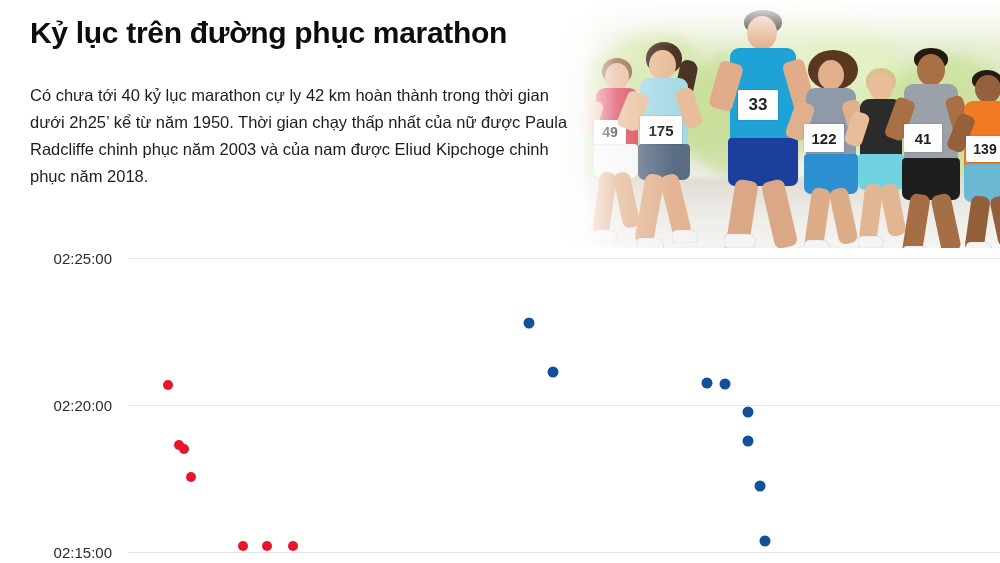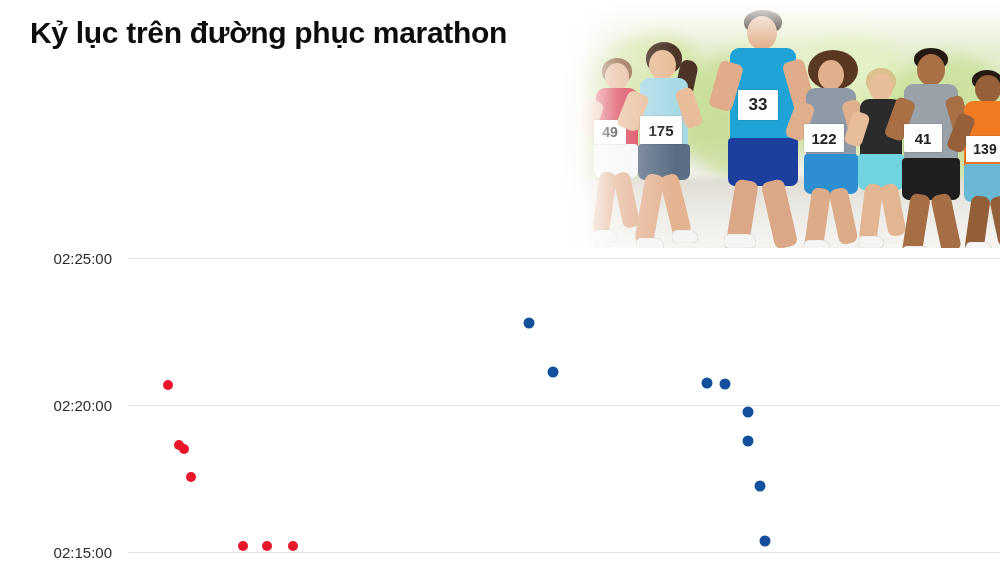--- a/index.html
+++ b/index.html
@@ -151,20 +151,21 @@
   .dot.women { background: #e8152b; width: 10px; height: 10px; }
   .dot.men   { background: #13509c; width: 11px; height: 11px; }
 </style>
 </head>
 <body>
 
 <div id="header">
 
   <div id="page-title">Kỷ lục trên đường phục marathon</div>
 
+  <div id="intro-paragraph">Có chưa tới 40 kỷ lục marathon cự ly 42 km hoàn thành trong thời gian dưới 2h25’ kể từ năm 1950. Thời gian chạy thấp nhất của nữ được Paula Radcliffe chinh phục năm 2003 và của nam được Eliud Kipchoge chinh phục năm 2018.</div>
 
   <div id="runners-photo">
     <div class="photo-inner">
 
       <div class="tree" style="left:-20px; top:60px; width:120px; height:140px; background:#bcd48a;"></div>
       <div class="tree" style="left:40px; top:30px; width:110px; height:120px; background:#d6e6a8;"></div>
       <div class="tree" style="left:120px; top:50px; width:130px; height:130px; background:#c7dd95;"></div>
       <div class="tree" style="left:230px; top:35px; width:120px; height:130px; background:#dceeb4;"></div>
       <div class="tree" style="left:320px; top:55px; width:140px; height:135px; background:#c9e098;"></div>
       <div class="tree" style="left:170px; top:10px; width:160px; height:90px; background:#e8f2ce; opacity:.6;"></div>

